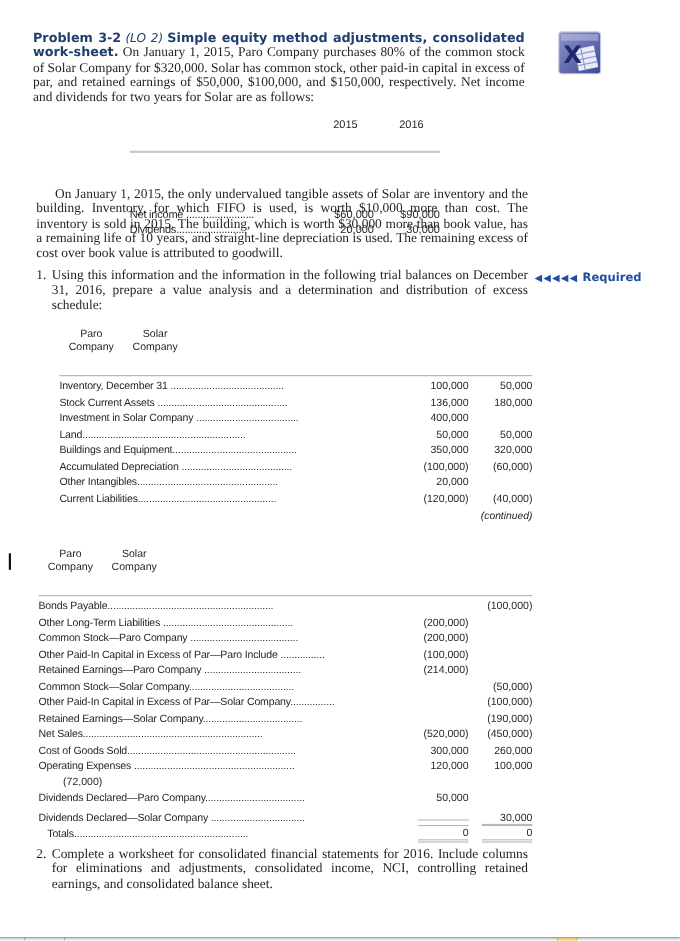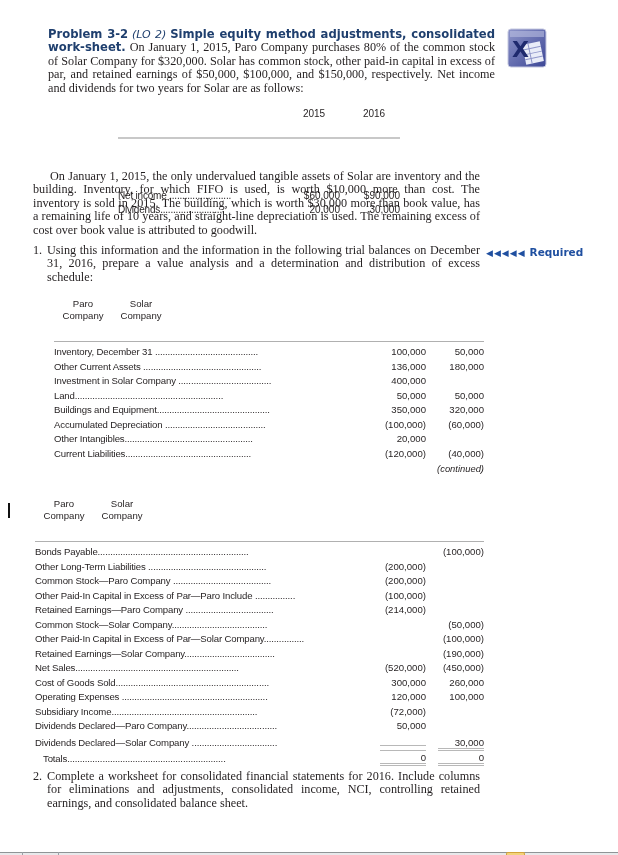--- a/index.html
+++ b/index.html
@@ -1,19 +1,19 @@
 <!DOCTYPE html>
 <html><head>
 <meta charset="utf-8">
 <style>
   html, body { margin: 0; padding: 0; background: #ffffff; }
   body { width: 618px; height: 855px; position: relative; overflow: hidden;
          font-family: "Liberation Serif", serif; color: #231f20; }
 
-  .problem { position: absolute; left: 48px; top: 28px; width: 447px;
+  .problem { position: absolute; left: 30px; top: 28px; width: 447px;
              font-size: 12.2px; line-height: 13.4px; text-align: justify; }
   .problem .head { font-family: "DejaVu Sans", sans-serif; font-weight: bold;
                    color: #1f3f6e; font-size: 11.6px; }
   .problem .lo { font-family: "DejaVu Sans", sans-serif; font-style: italic;
                  font-weight: normal; color: #1f3f6e; font-size: 11px; }
 
   .excel-icon { position: absolute; left: 506px; top: 27px; width: 42px; height: 42px; }
 
   
   .ni-table { position: absolute; left: 118px; top: 108px; width: 282px;
@@ -134,21 +134,21 @@
         <div>Company</div>
       </div>
   </div>
   <div class="tb-body">
     <div class="tb-row">
         <span class="lbl"><span>Inventory, December 31</span> .........................................</span>
         <span class="v">100,000</span>
         <span class="v">50,000</span>
       </div>
     <div class="tb-row">
-        <span class="lbl"><span>Other Current Assets</span> ...............................................</span>
+        <span class="lbl"><span>Stock Current Assets</span> ...............................................</span>
         <span class="v">136,000</span>
         <span class="v">180,000</span>
       </div>
     <div class="tb-row">
         <span class="lbl"><span>Investment in Solar Company</span> .....................................</span>
         <span class="v">400,000</span>
         <span class="v"></span>
       </div>
     <div class="tb-row">
         <span class="lbl"><span>Land</span>...........................................................</span>
@@ -242,21 +242,20 @@
         <span class="lbl"><span>Cost of Goods Sold</span>.............................................................</span>
         <span class="v">300,000</span>
         <span class="v">260,000</span>
       </div>
     <div class="tb-row">
         <span class="lbl"><span>Operating Expenses</span> ..........................................................</span>
         <span class="v">120,000</span>
         <span class="v">100,000</span>
       </div>
     <div class="tb-row">
-        <span class="lbl"><span>Subsidiary Income</span>..........................................................</span>
         <span class="v">(72,000)</span>
         <span class="v"></span>
       </div>
     <div class="tb-row">
         <span class="lbl"><span>Dividends Declared—Paro Company</span>....................................</span>
         <span class="v">50,000</span>
         <span class="v"></span>
       </div>
     <div class="tb-row">
         <span class="lbl"><span>Dividends Declared—Solar Company</span> ..................................</span>

